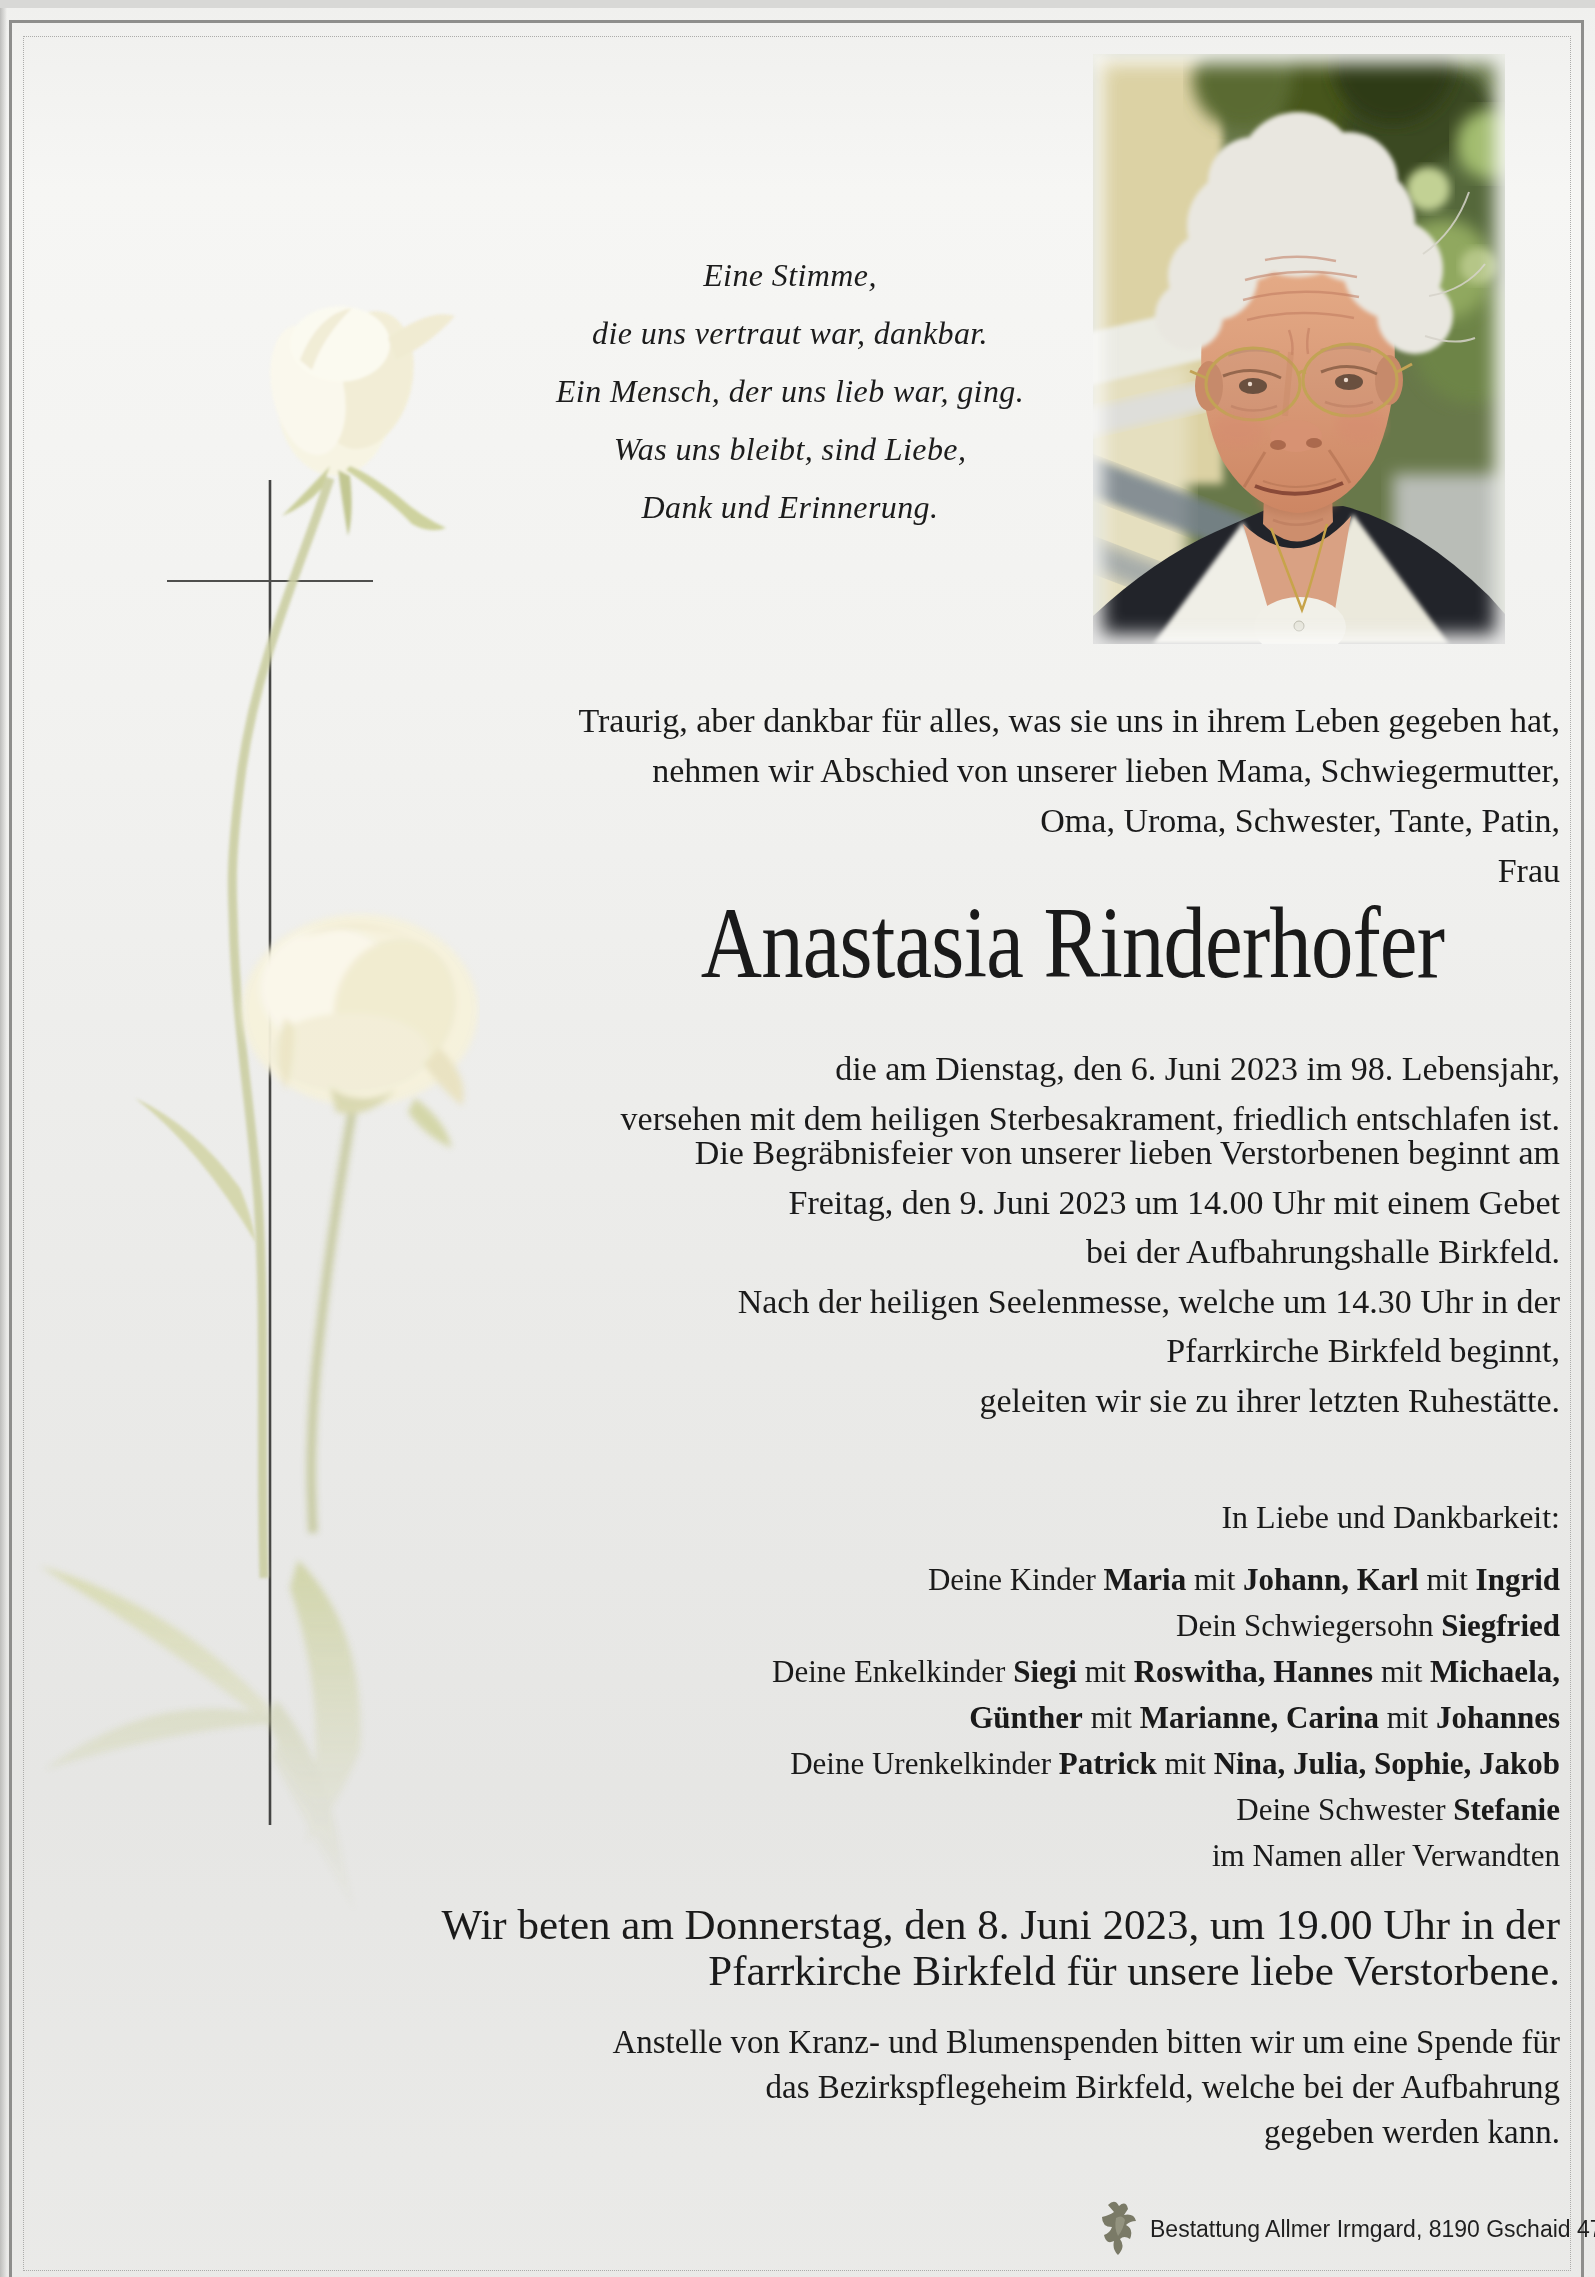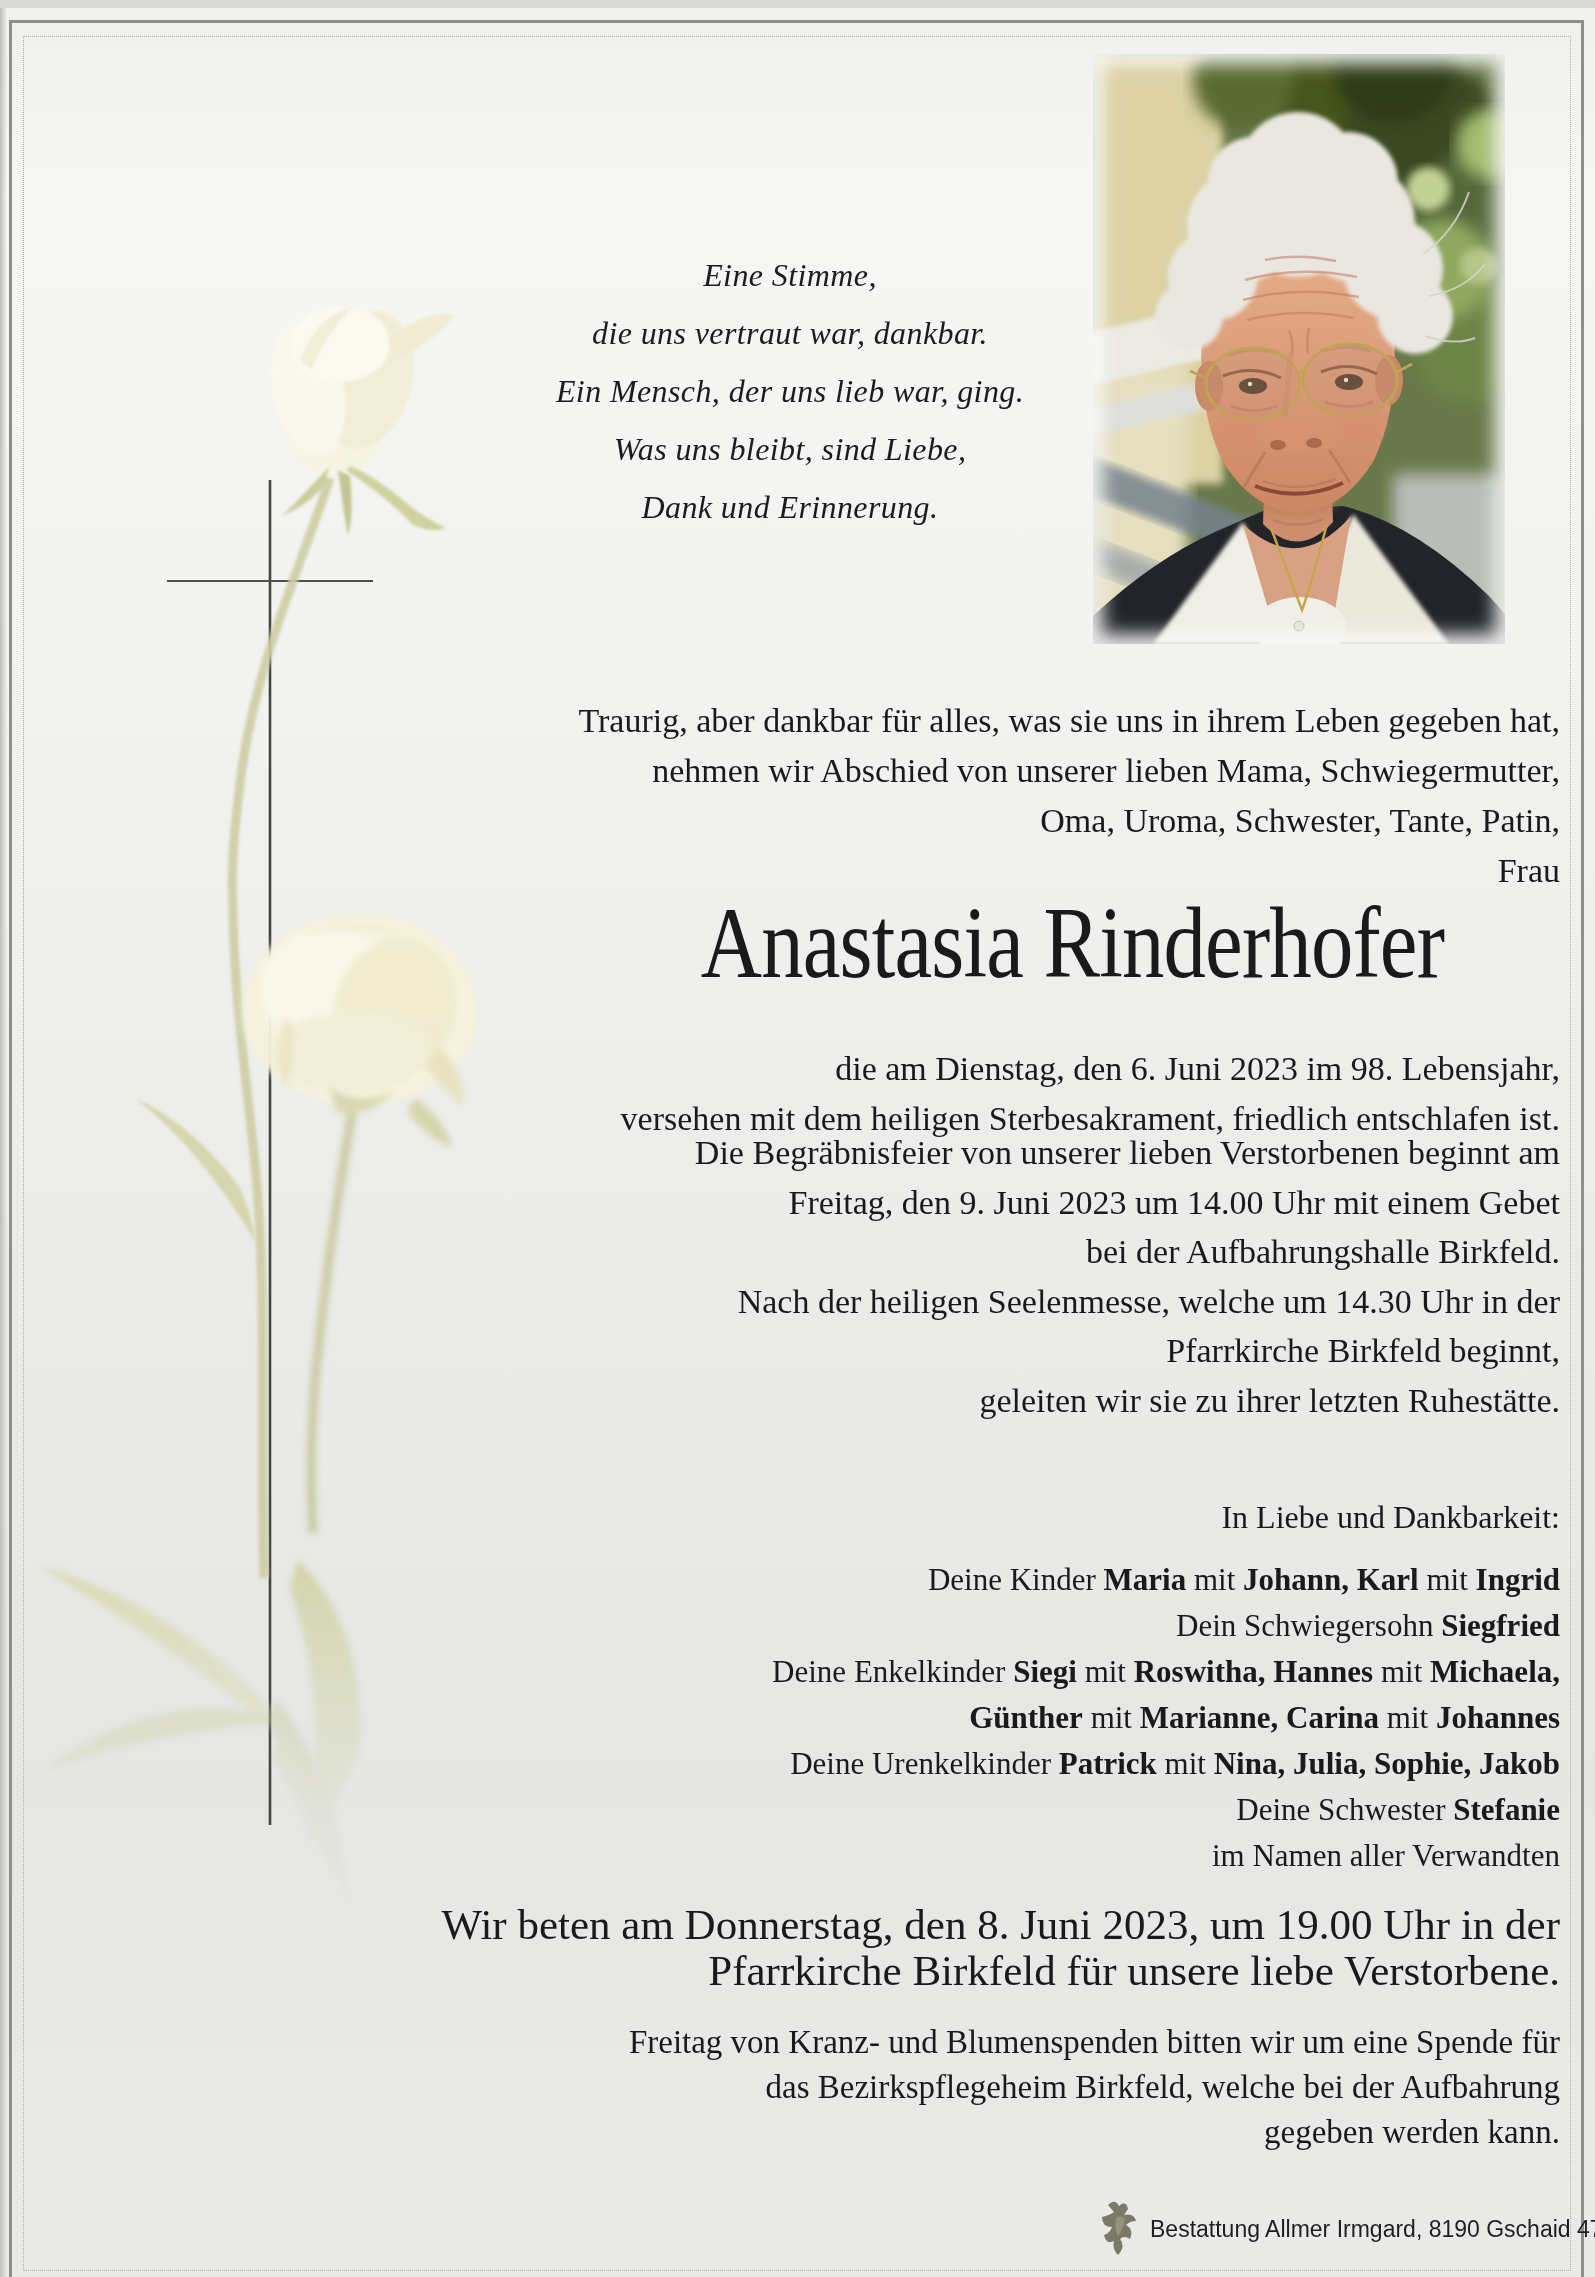--- a/index.html
+++ b/index.html
@@ -260,21 +260,21 @@
     <div>Deine Schwester <b>Stefanie</b></div>
     <div>im Namen aller Verwandten</div>
   </div>
 
   <div class="block prayer">
     <div>Wir beten am Donnerstag, den 8. Juni 2023, um 19.00 Uhr in der</div>
     <div>Pfarrkirche Birkfeld für unsere liebe Verstorbene.</div>
   </div>
 
   <div class="block donation">
-    <div>Freitag von Kranz- und Blumenspenden bitten wir um eine Spende für</div>
+    <div>Anstelle von Kranz- und Blumenspenden bitten wir um eine Spende für</div>
     <div>das Bezirkspflegeheim Birkfeld, welche bei der Aufbahrung</div>
     <div>gegeben werden kann.</div>
   </div>
 
   <svg class="angel" viewBox="0 0 44 58">
     <path d="M9,7 Q16,0 20,8 Q27,2 29,11 L25,17 Q35,15 37,23 Q31,23 27,27 Q35,31 31,41 Q25,37 21,41 Q27,49 19,57 Q13,51 15,43 Q7,47 5,37 Q11,35 13,29 Q3,29 3,19 Q11,17 15,14 Z" fill="#6a6a55"></path>
     <path d="M17,20 Q23,16 26,22 Q24,32 19,38 Q15,30 17,20 Z" fill="#8e8e78" opacity=".8"></path>
   </svg>
   <div class="footer">Bestattung Allmer Irmgard, 8190 Gschaid 47, Tel. 03174/4720</div>
 

